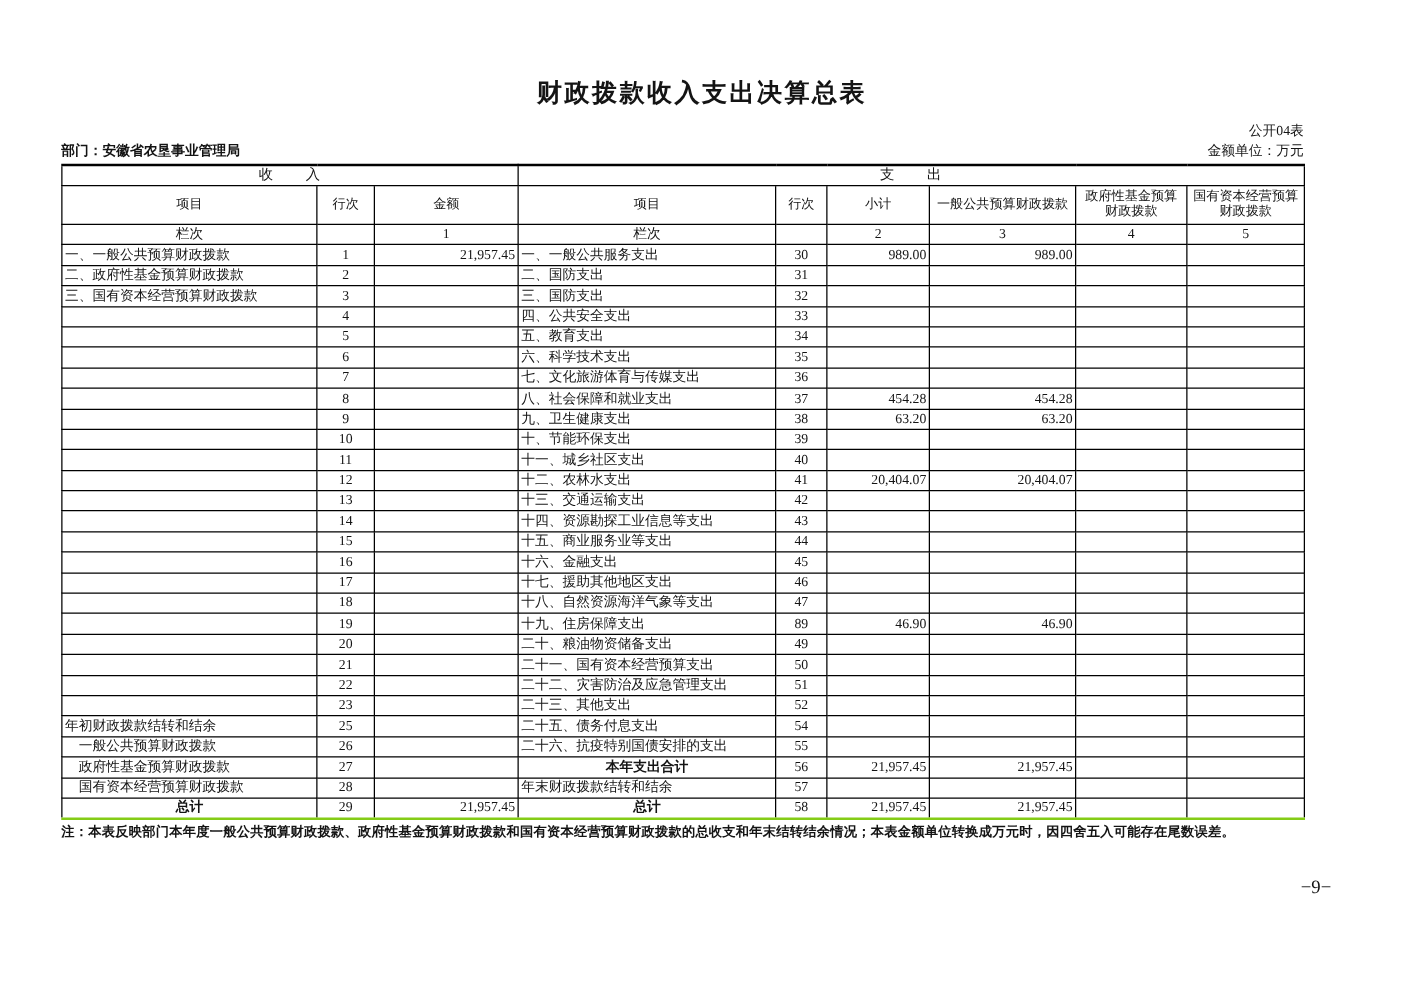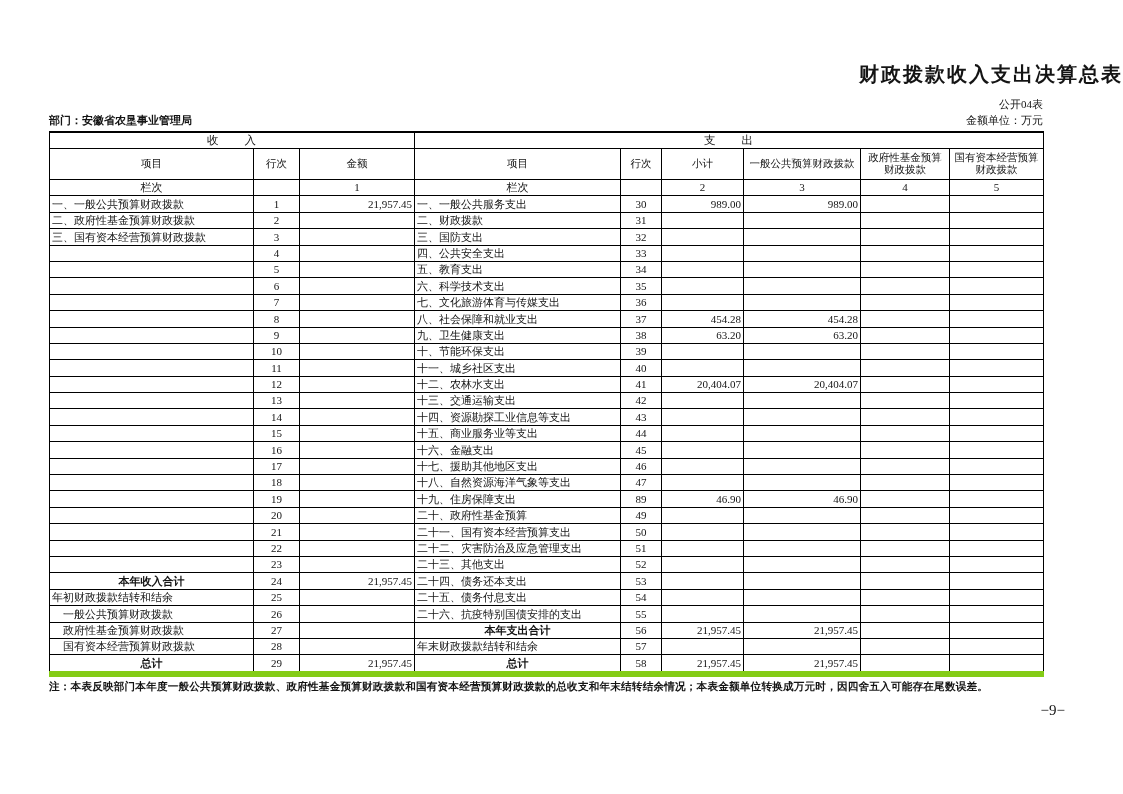--- a/index.html
+++ b/index.html
@@ -7,21 +7,21 @@
     width: 1123px; height: 794px;
     background: #ffffff;
     color: #141414;
     font-family: "Liberation Serif", "DejaVu Serif", serif;
     position: relative;
     overflow: hidden;
   }
   .sheet { position: absolute; inset: 0; }
   .title {
     margin-top: 61px;
-    text-align: right;
+    text-align: center;
     font-family: "Liberation Sans", "DejaVu Sans", sans-serif;
     font-weight: 600;
     font-size: 20px;
     letter-spacing: 2px;
   }
   .content { width: 994px; margin-left: 49px; }
   .code-line {
     text-align: right;
     font-size: 11px;
     margin-top: 9px;
@@ -34,21 +34,21 @@
     font-size: 11px;
     margin: 2px 0 3px 0;
     height: 15px;
   }
   .dept { font-weight: 600; }
   table {
     border-collapse: collapse;
     table-layout: fixed;
     width: 994px;
     border-top: 2px solid #000;
-    border-bottom: 6px solid #84cc16;
+    border-bottom: 2px solid #84cc16;
   }
   td {
     border: 1px solid #000;
     font-size: 11px;
     padding: 0 2px;
     height: 15.4px;
     line-height: 1.15;
     overflow: hidden;
   }
   td.ghead { height: 15px; text-align: center; font-size: 11.5px; letter-spacing: 1px; }
@@ -132,21 +132,21 @@
             <td class="rno">30</td>
             <td class="num">989.00</td>
             <td class="num">989.00</td>
             <td class="num"></td>
             <td class="num"></td>
           </tr>
           <tr>
             <td class="item">二、政府性基金预算财政拨款</td>
             <td class="rno">2</td>
             <td class="num"></td>
-            <td class="item">二、财政拨款</td>
+            <td class="item">二、国防支出</td>
             <td class="rno">31</td>
             <td class="num"></td>
             <td class="num"></td>
             <td class="num"></td>
             <td class="num"></td>
           </tr>
           <tr>
             <td class="item">三、国有资本经营预算财政拨款</td>
             <td class="rno">3</td>
             <td class="num"></td>
@@ -330,21 +330,21 @@
             <td class="rno">89</td>
             <td class="num">46.90</td>
             <td class="num">46.90</td>
             <td class="num"></td>
             <td class="num"></td>
           </tr>
           <tr>
             <td class="item"></td>
             <td class="rno">20</td>
             <td class="num"></td>
-            <td class="item">二十、政府性基金预算</td>
+            <td class="item">二十、粮油物资储备支出</td>
             <td class="rno">49</td>
             <td class="num"></td>
             <td class="num"></td>
             <td class="num"></td>
             <td class="num"></td>
           </tr>
           <tr>
             <td class="item"></td>
             <td class="rno">21</td>
             <td class="num"></td>
@@ -371,31 +371,20 @@
             <td class="rno">23</td>
             <td class="num"></td>
             <td class="item">二十三、其他支出</td>
             <td class="rno">52</td>
             <td class="num"></td>
             <td class="num"></td>
             <td class="num"></td>
             <td class="num"></td>
           </tr>
           <tr>
-            <td class="total">本年收入合计</td>
-            <td class="rno">24</td>
-            <td class="num">21,957.45</td>
-            <td class="item">二十四、债务还本支出</td>
-            <td class="rno">53</td>
-            <td class="num"></td>
-            <td class="num"></td>
-            <td class="num"></td>
-            <td class="num"></td>
-          </tr>
-          <tr>
             <td class="item">年初财政拨款结转和结余</td>
             <td class="rno">25</td>
             <td class="num"></td>
             <td class="item">二十五、债务付息支出</td>
             <td class="rno">54</td>
             <td class="num"></td>
             <td class="num"></td>
             <td class="num"></td>
             <td class="num"></td>
           </tr>

